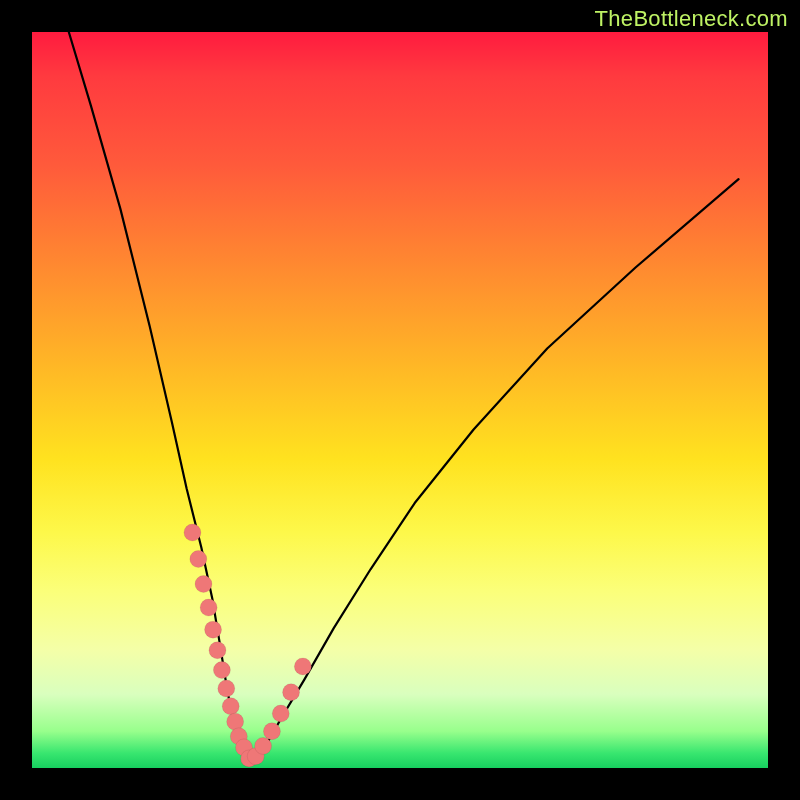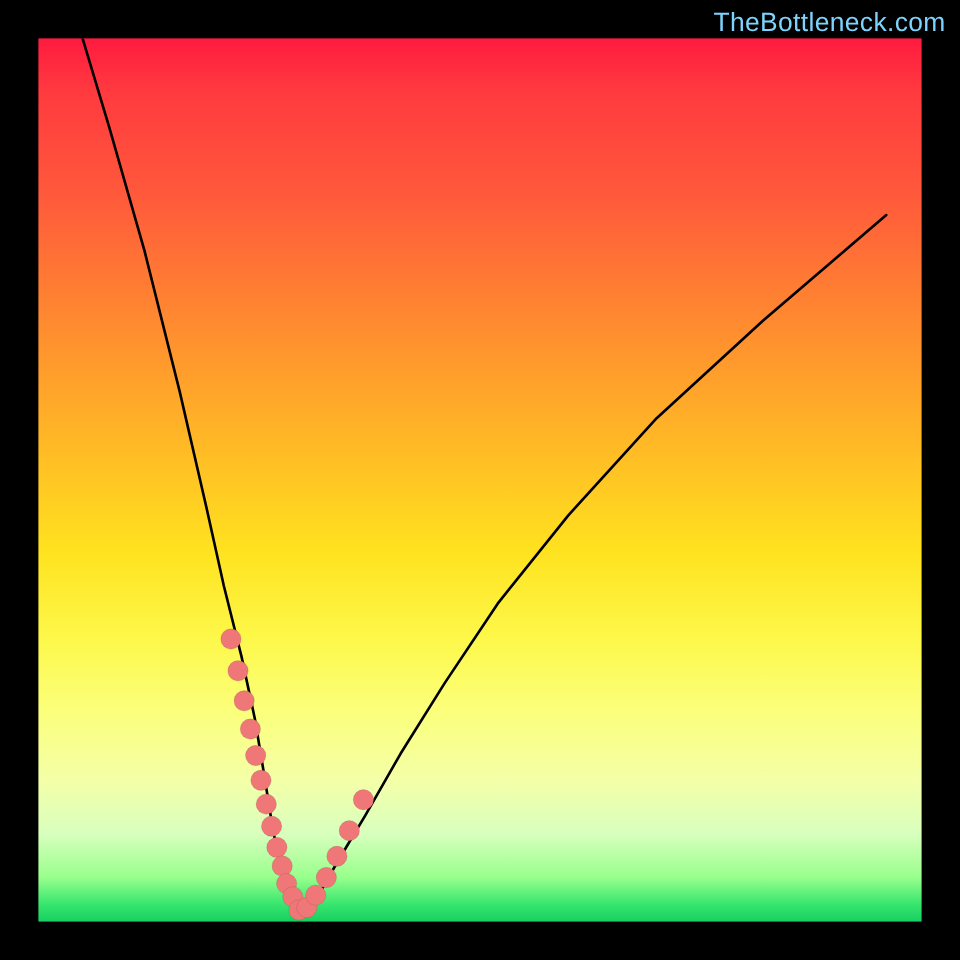--- a/index.html
+++ b/index.html
@@ -55,21 +55,21 @@
   }
   .dots-layer circle {
     fill: #ef7777;
     stroke: rgba(0,0,0,0.12);
     stroke-width: 0.6;
   }
   .watermark {
     position: absolute;
     top: 6px;
     right: 12px;
-    color: #7dd3fc;
+    color: #bef264;
     font-size: 22px;
     font-weight: 500;
     letter-spacing: 0.3px;
   }
 </style>
 </head>
 <body>
 
 <div class="stage">
 

